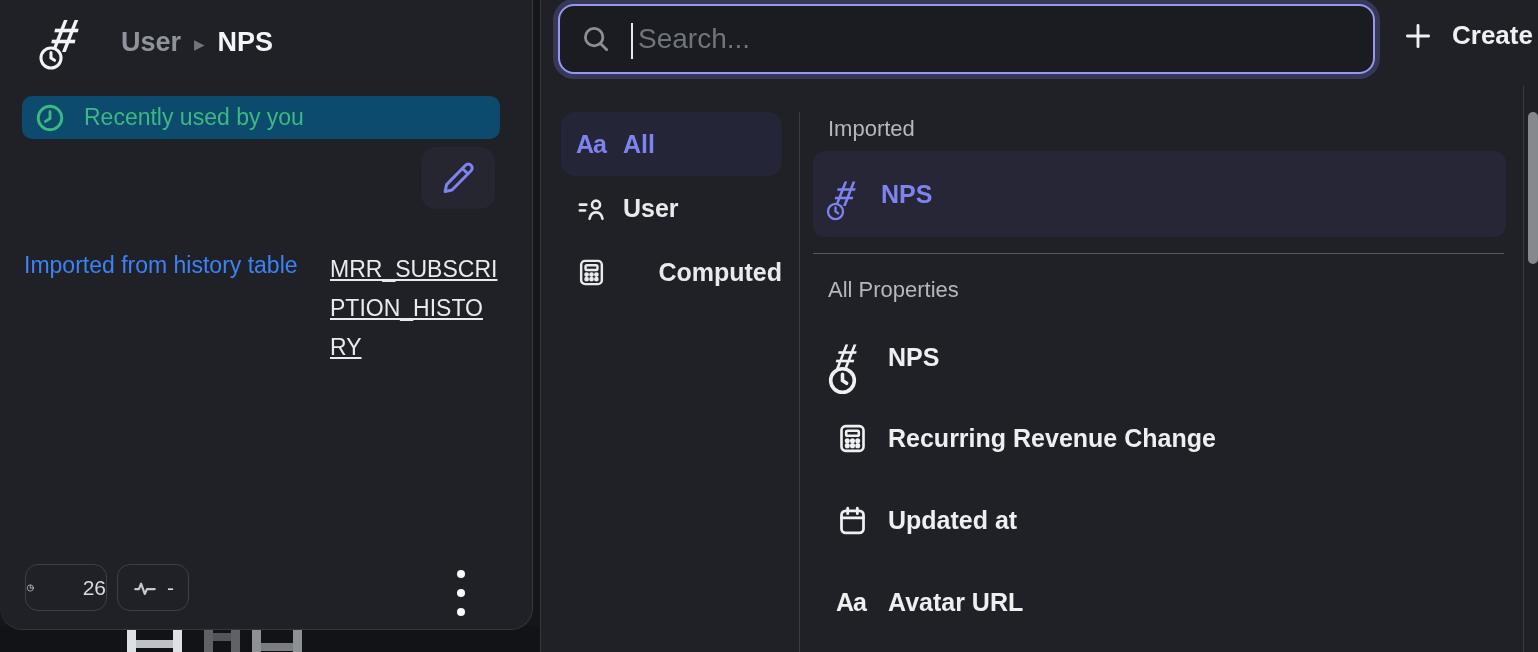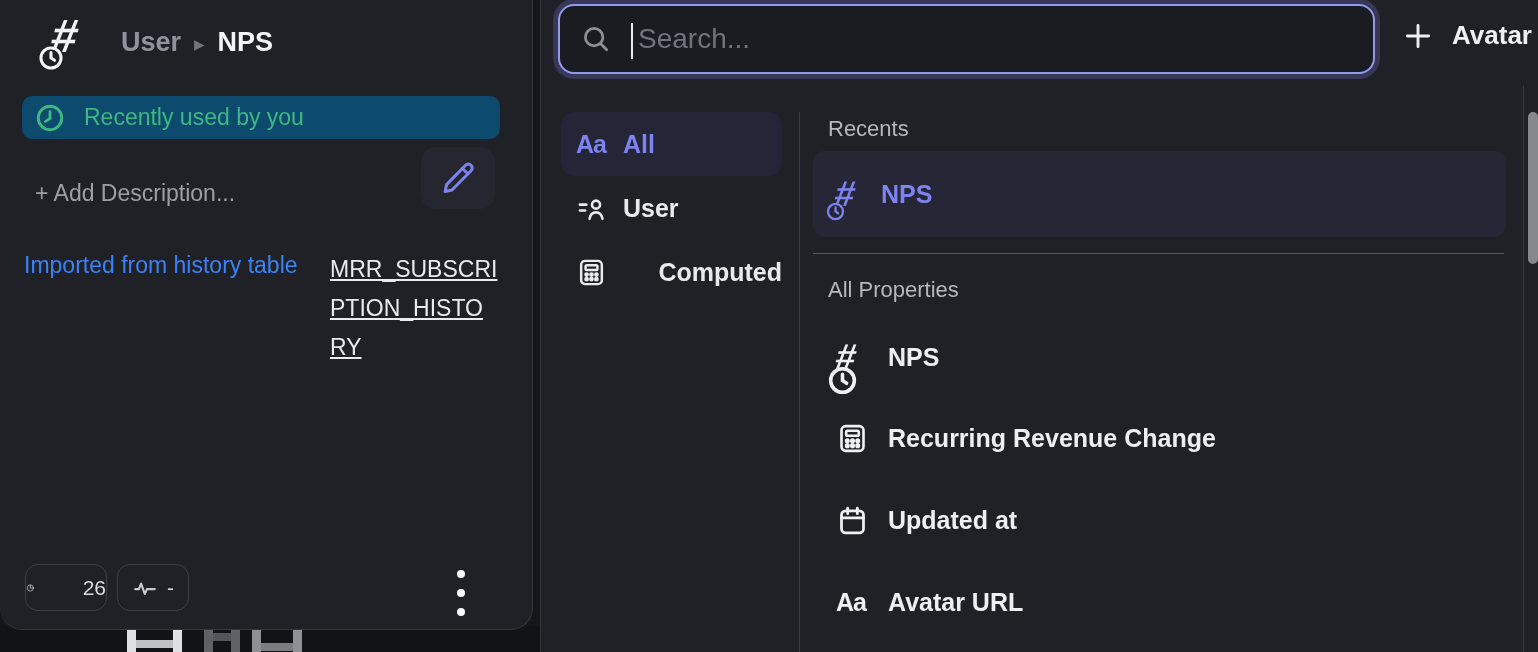--- a/index.html
+++ b/index.html
@@ -173,21 +173,20 @@
     </div>
 
     <div class="recent-badge">
       <svg viewBox="0 0 24 24">
         <circle cx="12" cy="12" r="9.4" fill="none" stroke="#3bb980" stroke-width="2.3"></circle>
         <path d="M12 7v5.3l-3.6 2.4" fill="none" stroke="#3bb980" stroke-width="2.3" stroke-linecap="round"></path>
       </svg>
       <span>Recently used by you</span>
     </div>
 
-    <div class="add-desc">+ Add Description...</div>
 
     <div class="edit-btn">
       <svg viewBox="0 0 24 24" fill="none" stroke="currentColor" stroke-width="2" stroke-linecap="round" stroke-linejoin="round">
         <path d="M17 3.5a2.6 2.6 0 1 1 3.7 3.7L8 20 3.4 21l1-4.6L17 3.5z"></path>
         <path d="M15 5.7l3.5 3.5"></path>
       </svg>
     </div>
 
     <div class="meta-label">Imported from history table</div>
     <div class="meta-value">MRR_SUBSCRIPTION_HISTORY</div>
@@ -224,21 +223,21 @@
       </svg>
       <div class="caret"></div>
       <input type="text" placeholder="Search..." style="">
     </div>
 
     <div class="create-btn">
       <svg viewBox="0 0 24 24" fill="none" stroke="#eef0f2" stroke-width="2.3" stroke-linecap="round">
         <path d="M12 3.5v17"></path>
           <path d="M3.5 12h17"></path>
       </svg>
-      <span>Avatar</span>
+      <span>Create</span>
     </div>
 
     <div class="tab tab-all selected">
       <span class="tico">
           <span class="aa-glyph">Aa</span>
         </span>
       <span>All</span>
     </div>
 
     <div class="tab tab-user">
@@ -264,21 +263,21 @@
           <circle cx="8.2" cy="17.2" r="0.9" fill="#e9eaec"></circle>
             <circle cx="12" cy="17.2" r="0.9" fill="#e9eaec"></circle>
             <circle cx="15.8" cy="17.2" r="0.9" fill="#e9eaec"></circle>
         </svg>
       </span>
       <span>Computed</span>
     </div>
 
     <div class="col-divider"></div>
 
-    <div class="sec-header hdr-recents">Recents</div>
+    <div class="sec-header hdr-recents">Imported</div>
 
     <div class="recent-row">
       <span class="hashclock hc-sm">
         <span class="hash">#</span>
         <svg class="mclock" viewBox="0 0 24 24">
           <circle cx="12" cy="12" r="9.5" class="kc"></circle>
           <circle cx="12" cy="12" r="8.6" fill="none" stroke="currentColor" stroke-width="2.6"></circle>
           <path d="M12 7.4V12l3 2" fill="none" stroke="currentColor" stroke-width="2.6" stroke-linecap="round"></path>
         </svg>
       </span>

